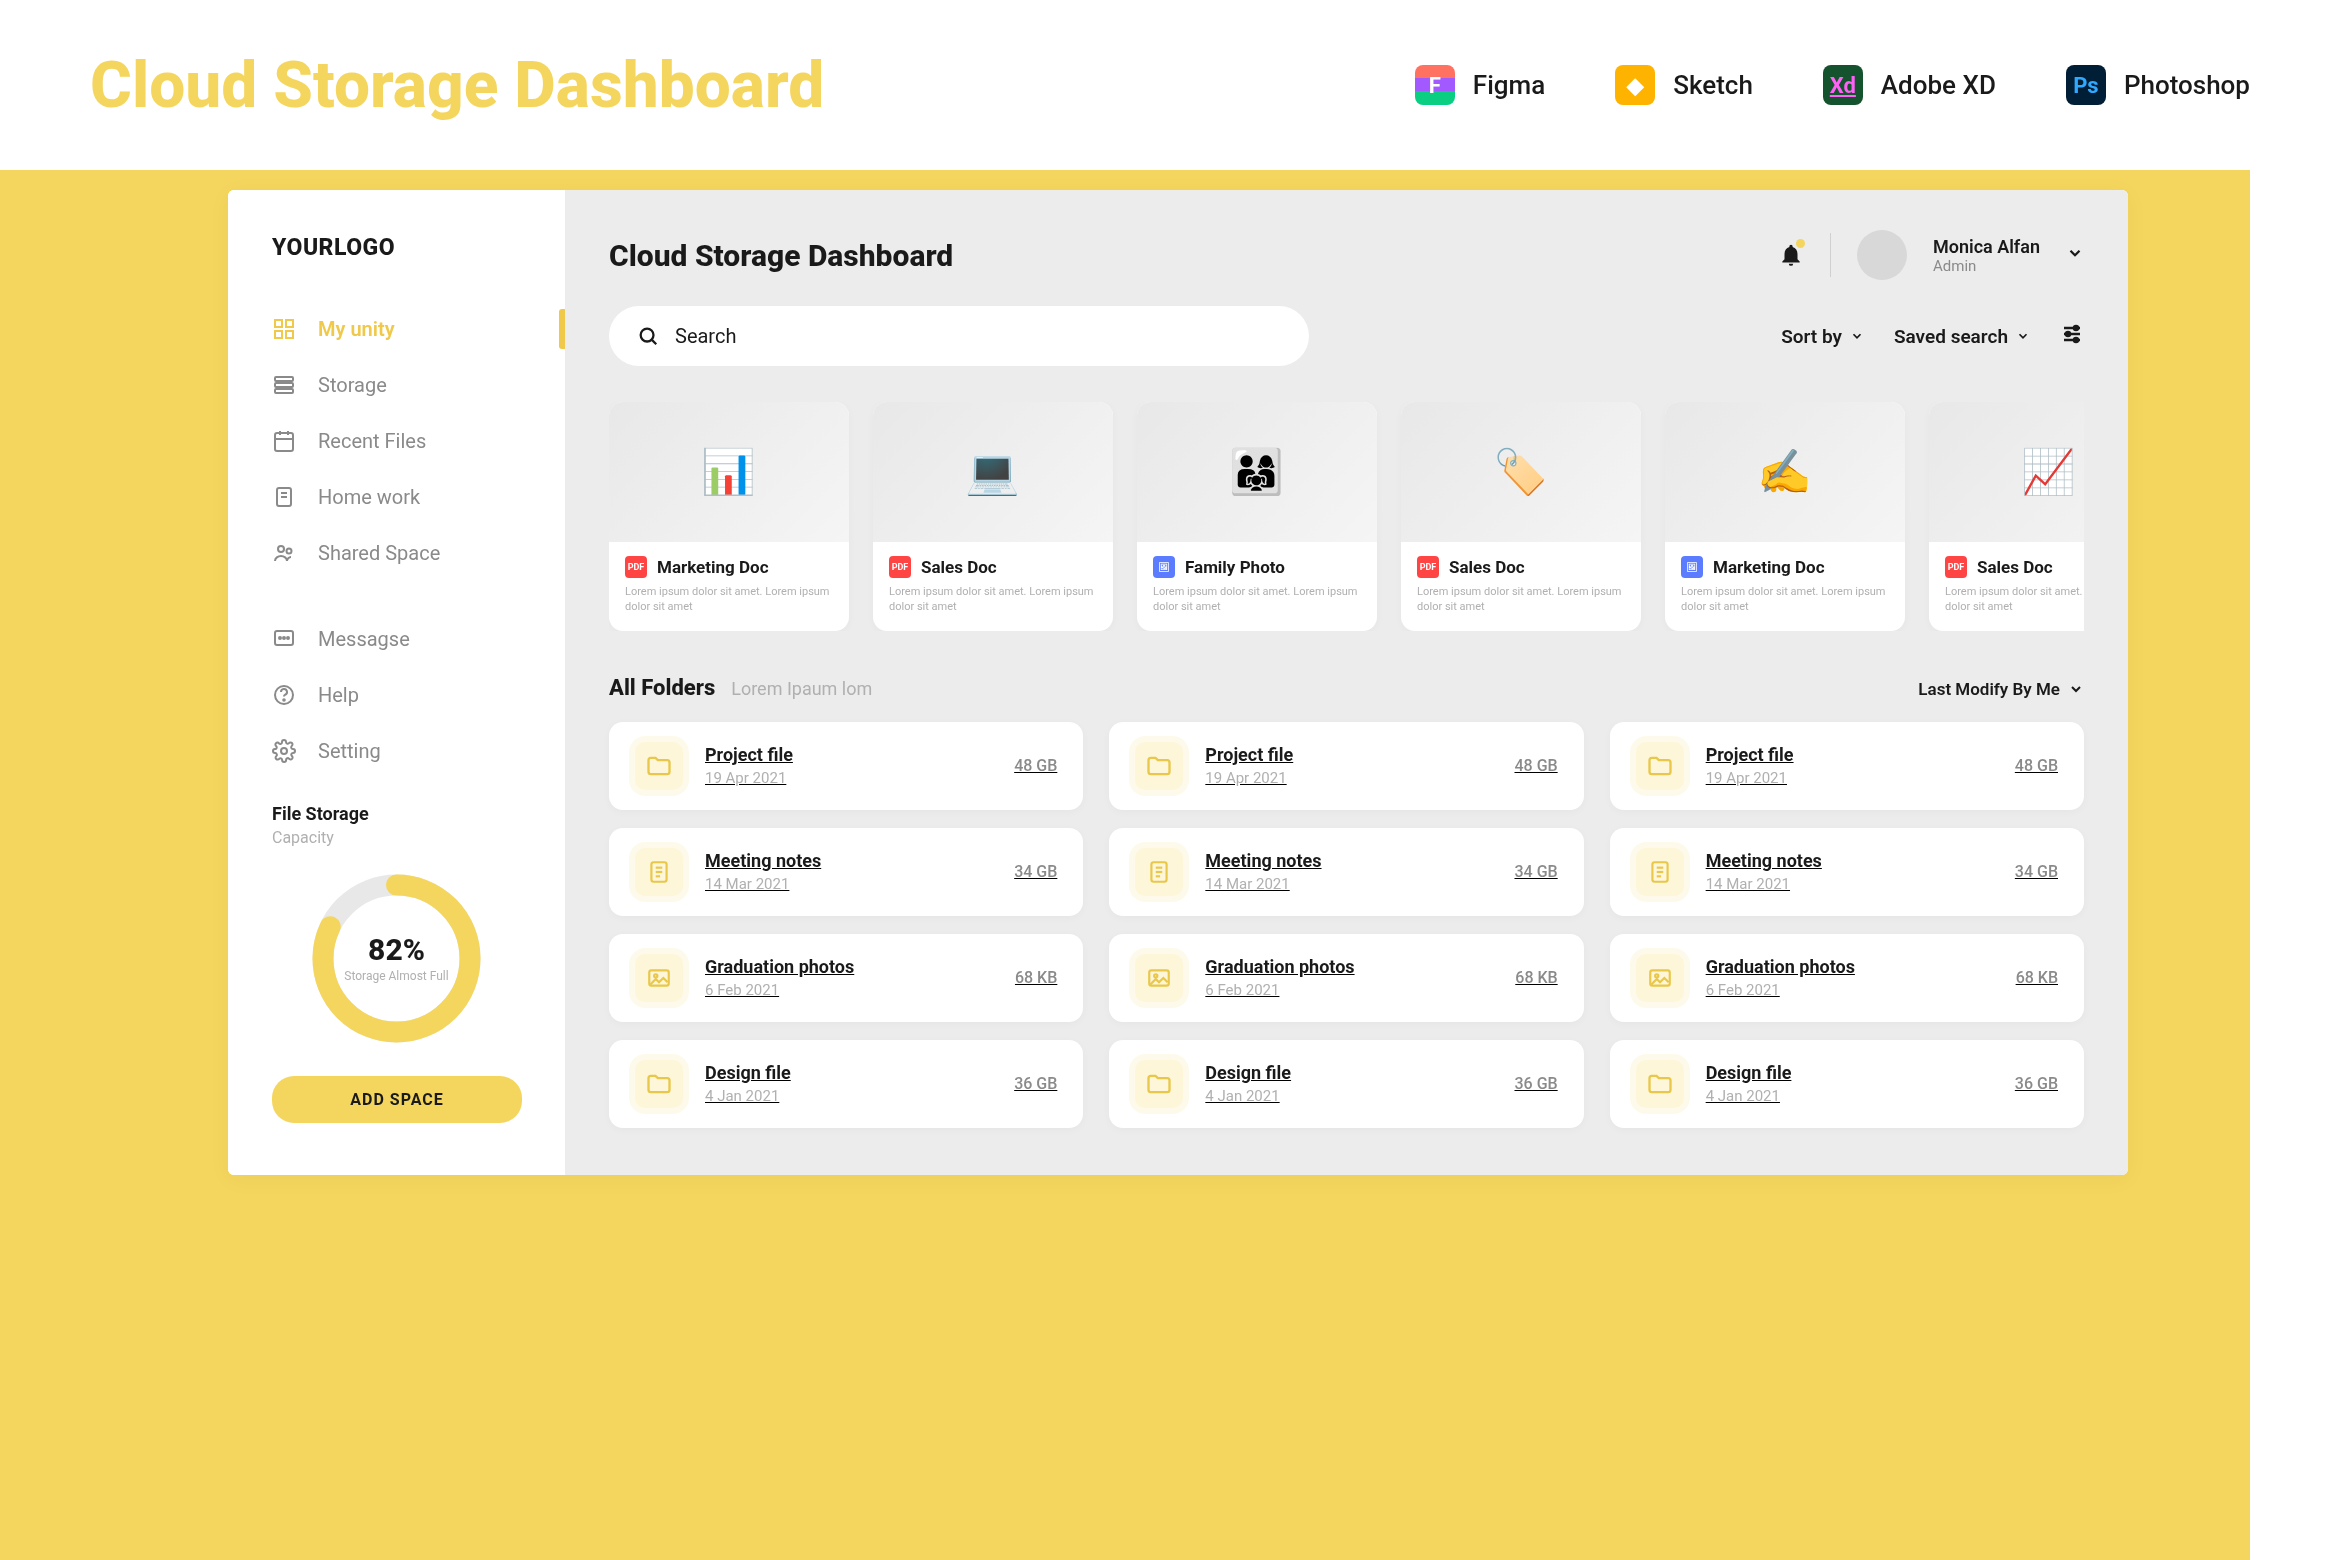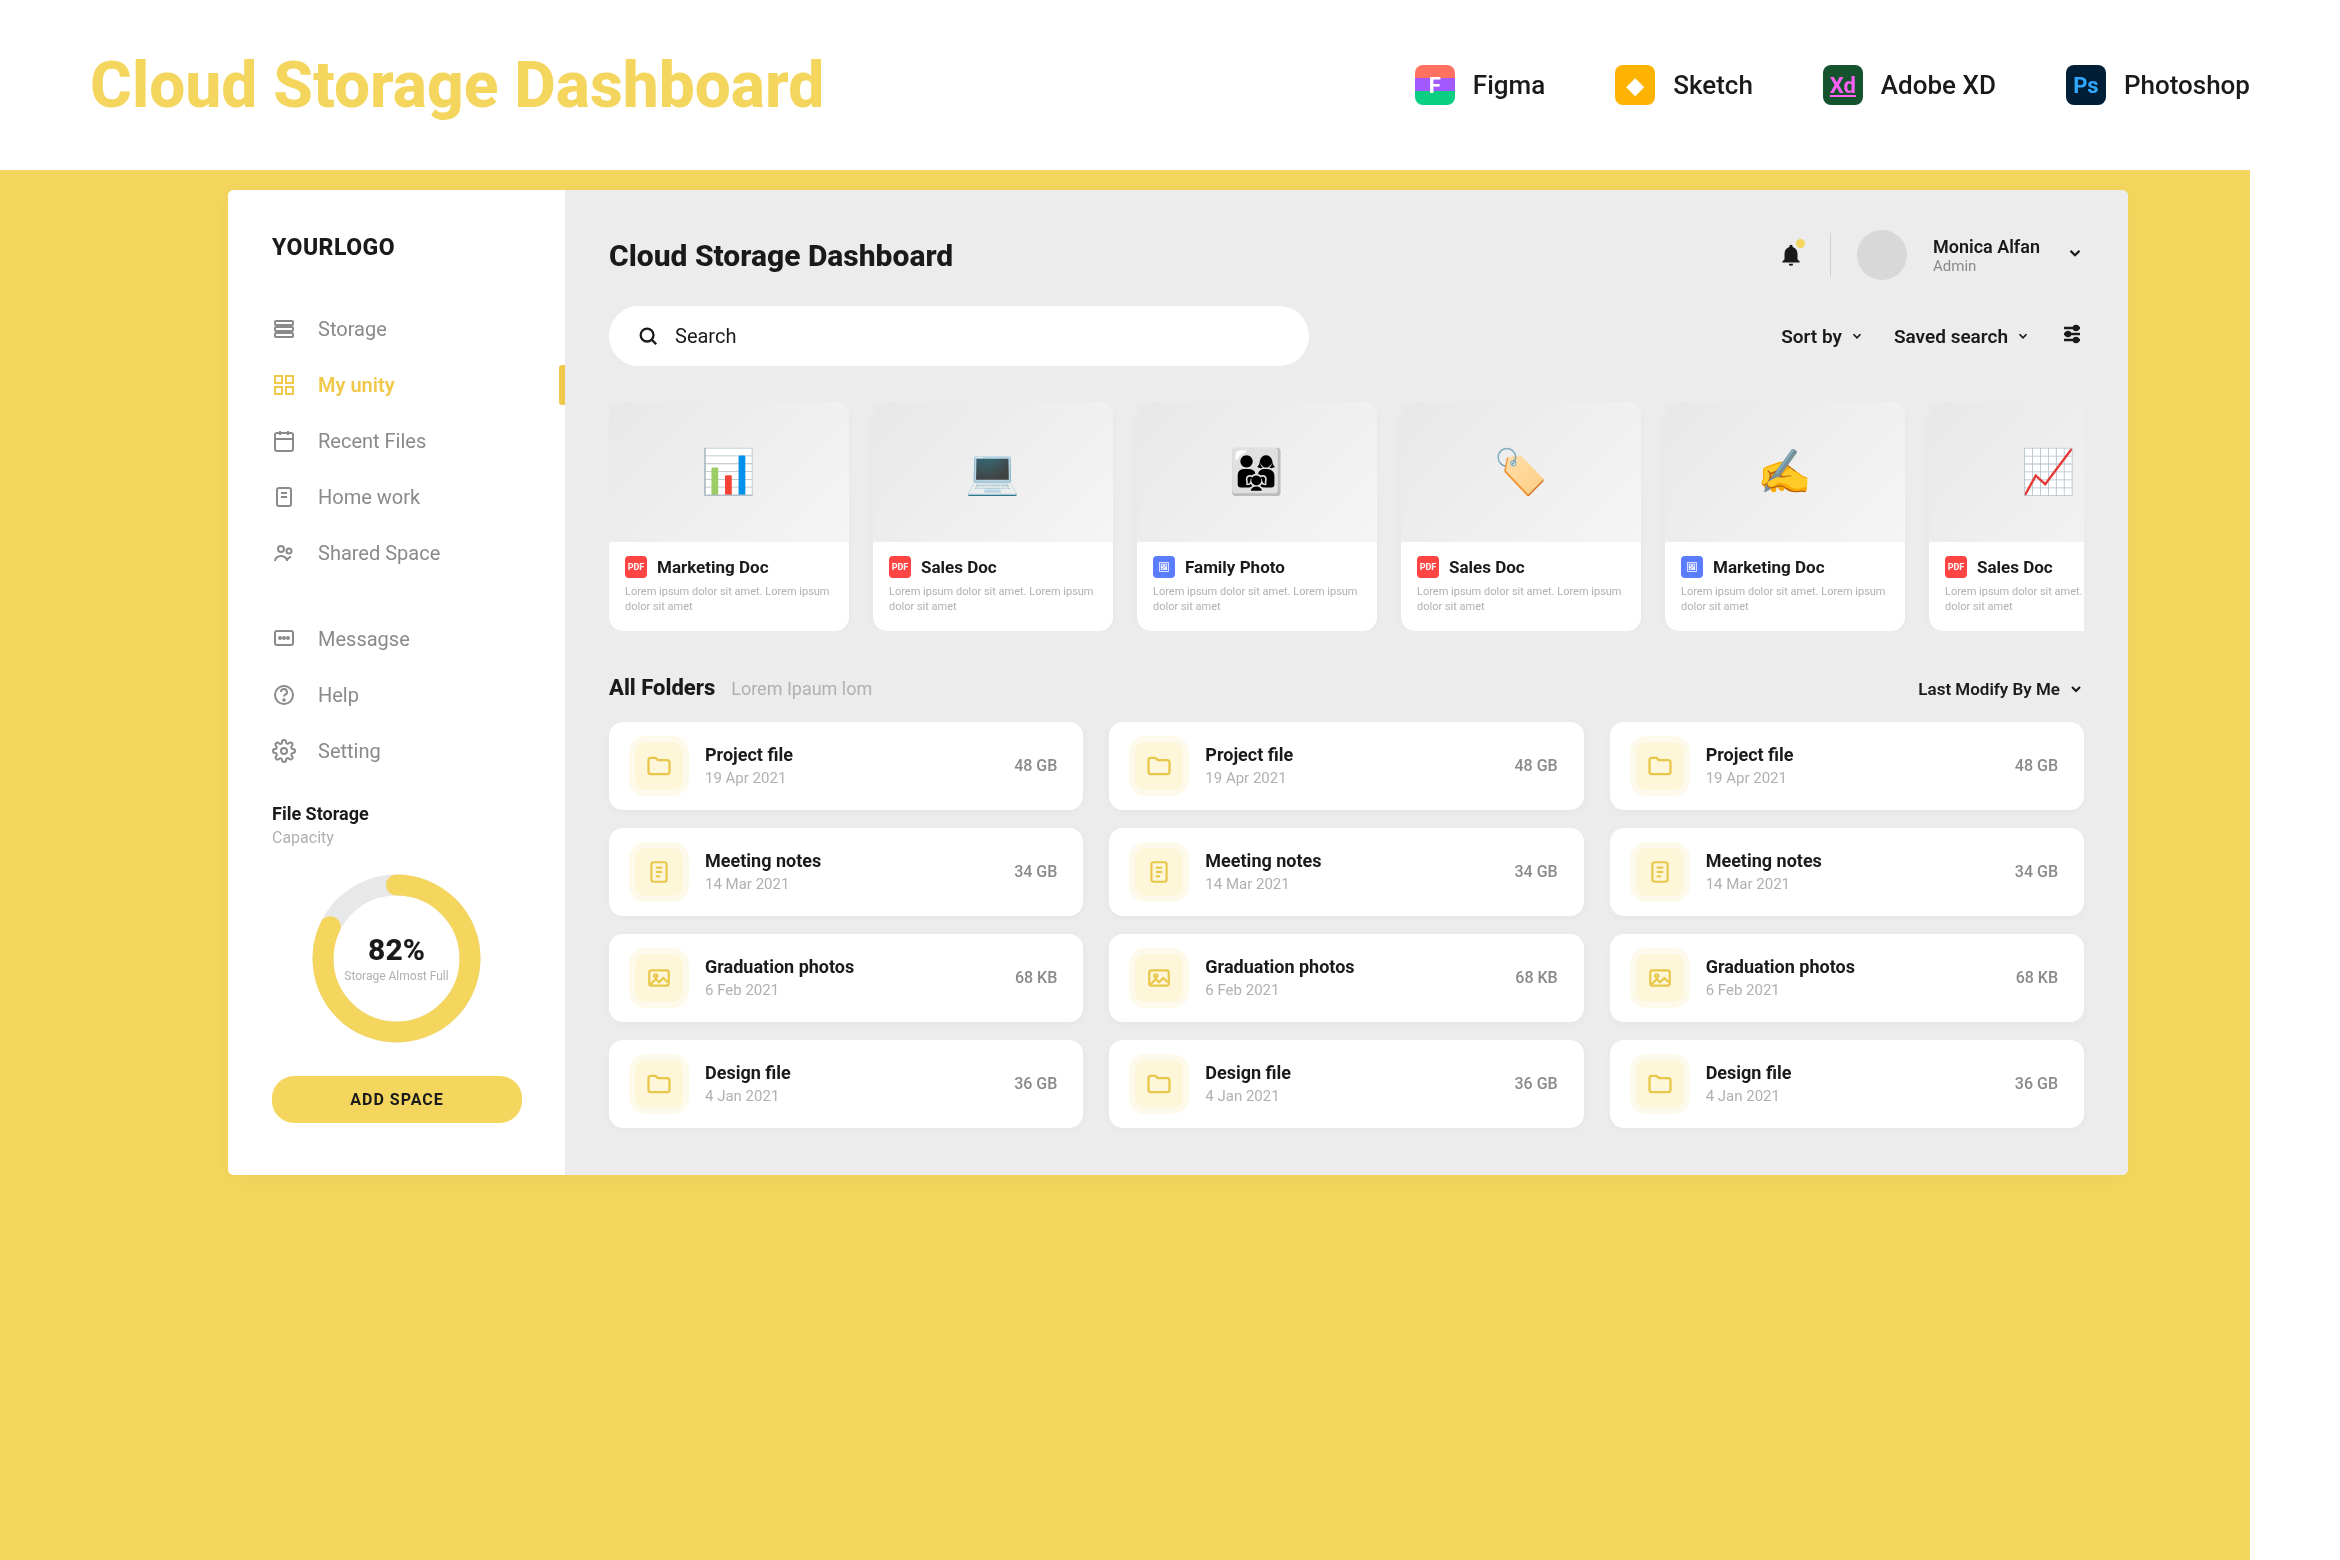--- a/index.html
+++ b/index.html
@@ -71,21 +71,21 @@
 .file-title-row { display: flex; align-items: center; gap: 10px; margin-bottom: 6px; }
 .file-badge { width: 22px; height: 22px; border-radius: 4px; display: flex; align-items: center; justify-content: center; font-size: 9px; font-weight: 700; color: #fff; }
 .badge-pdf { background: #ff4444; }
 .badge-img { background: #5b7cff; }
 .file-name { font-size: 17px; font-weight: 700; color: #1a1a1a; }
 .file-desc { font-size: 11px; color: #b0b0b0; line-height: 1.4; }
 
 .folders-head { display: flex; align-items: baseline; justify-content: space-between; margin-bottom: 22px; }
 .folders-sort { display: flex; align-items: center; gap: 8px; font-size: 17px; font-weight: 600; color: #1a1a1a; cursor: pointer; }
 
-.folders-grid { display: grid; grid-template-columns: repeat(3, 1fr); gap: 18px 26px; }
+.folders-grid { display: grid; grid-template-columns: repeat(3, 1fr); gap: 18px 26px; text-decoration: underline; }
 .folder-card { background: #fff; border-radius: 14px; padding: 20px 26px; display: flex; align-items: center; gap: 22px; box-shadow: 0 2px 8px rgba(0,0,0,0.03); }
 .folder-icon { width: 48px; height: 48px; border-radius: 10px; background: #fdf6d9; display: flex; align-items: center; justify-content: center; box-shadow: 0 0 0 6px rgba(244,214,94,0.12); }
 .folder-icon svg { color: #e8c74a; }
 .folder-info { flex: 1; }
 .folder-name { font-size: 18px; font-weight: 700; color: #1a1a1a; margin-bottom: 4px; }
 .folder-date { font-size: 15px; color: #b0b0b0; }
 .folder-size { font-size: 16px; color: #8a8a8a; font-weight: 500; }
 </style>
 </head>
 <body>
@@ -112,40 +112,40 @@
   </div>
 </div>
 
 <div class="stage">
   <div class="yellow-bg"></div>
   <div class="app">
 
     <aside class="sidebar">
       <div class="logo">YOURLOGO</div>
       <ul class="nav" id="nav1">
-          <li class="nav-item">
-            <span class="nav-icon">
-              <svg width="24" height="24" viewBox="0 0 24 24" fill="none" stroke="currentColor" stroke-width="2">
-                <rect x="3" y="4" width="18" height="4" rx="1"></rect>
-                <rect x="3" y="10" width="18" height="4" rx="1"></rect>
-                <rect x="3" y="16" width="18" height="4" rx="1"></rect>
-              </svg>
-            </span>
-            <span>Storage</span>
-          </li>
           <li class="nav-item active">
             <span class="nav-icon">
               <svg width="24" height="24" viewBox="0 0 24 24" fill="none" stroke="currentColor" stroke-width="2">
                 <rect x="3" y="3" width="7" height="7"></rect>
                 <rect x="14" y="3" width="7" height="7"></rect>
                 <rect x="3" y="14" width="7" height="7"></rect>
                 <rect x="14" y="14" width="7" height="7"></rect>
               </svg>
             </span>
             <span>My unity</span>
+          </li>
+          <li class="nav-item">
+            <span class="nav-icon">
+              <svg width="24" height="24" viewBox="0 0 24 24" fill="none" stroke="currentColor" stroke-width="2">
+                <rect x="3" y="4" width="18" height="4" rx="1"></rect>
+                <rect x="3" y="10" width="18" height="4" rx="1"></rect>
+                <rect x="3" y="16" width="18" height="4" rx="1"></rect>
+              </svg>
+            </span>
+            <span>Storage</span>
           </li>
           <li class="nav-item">
             <span class="nav-icon">
               <svg width="24" height="24" viewBox="0 0 24 24" fill="none" stroke="currentColor" stroke-width="2">
                 <rect x="3" y="4" width="18" height="18" rx="2"></rect>
                 <line x1="3" y1="10" x2="21" y2="10"></line>
                 <line x1="8" y1="2" x2="8" y2="6"></line>
                 <line x1="16" y1="2" x2="16" y2="6"></line>
               </svg>
             </span>

